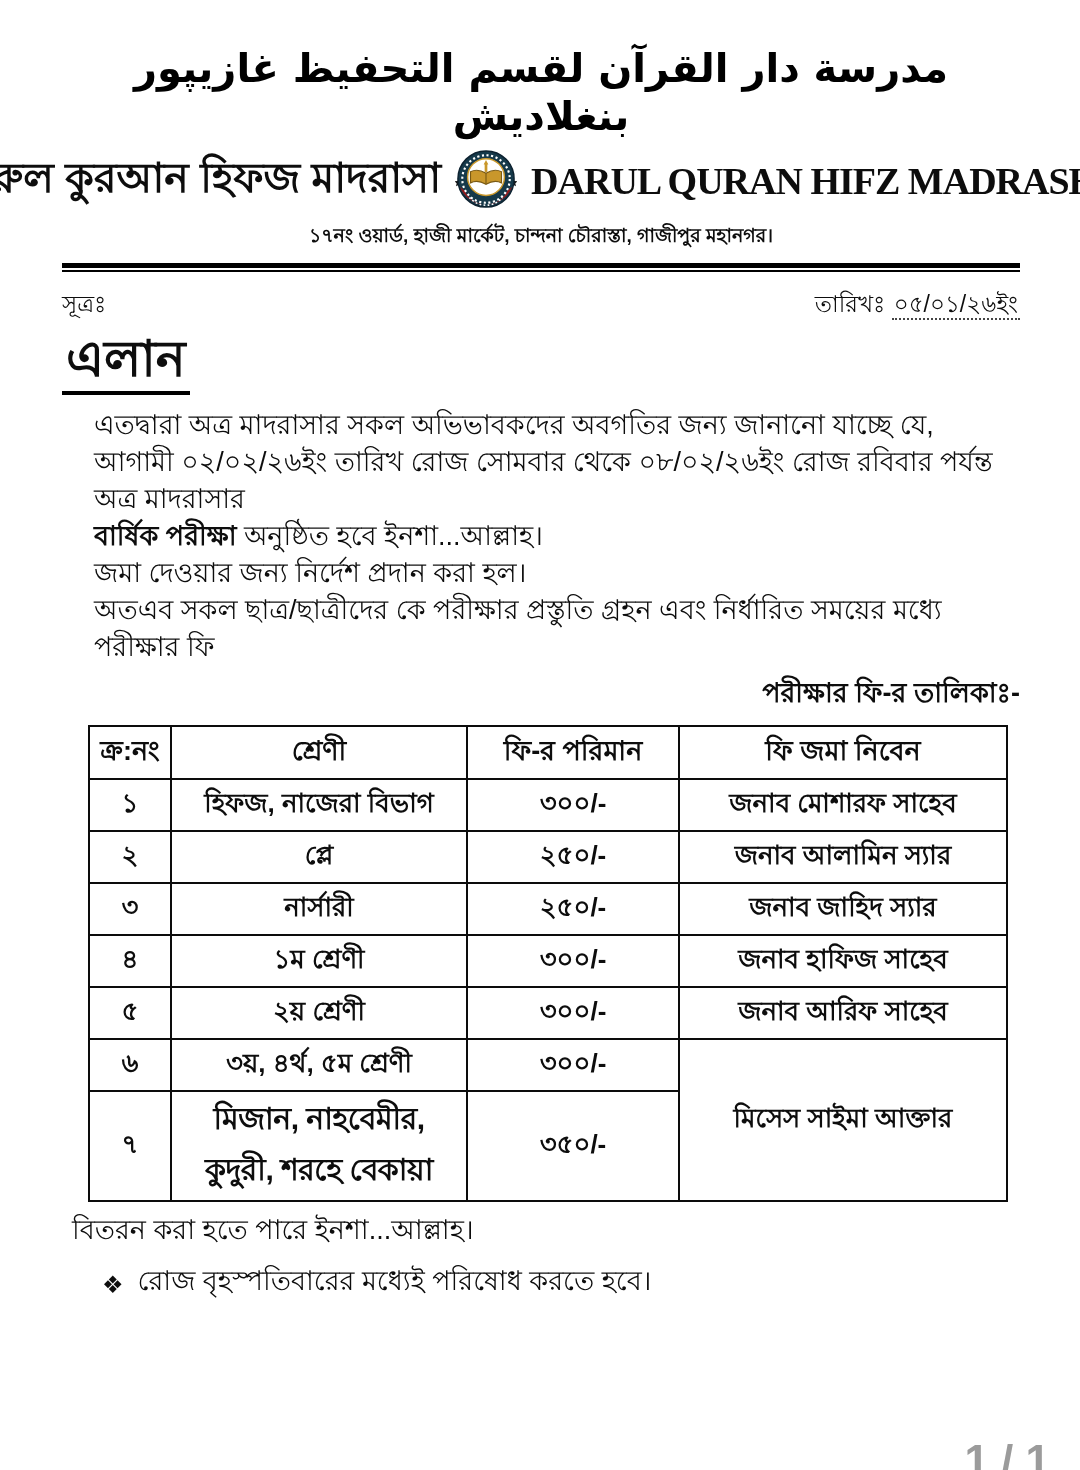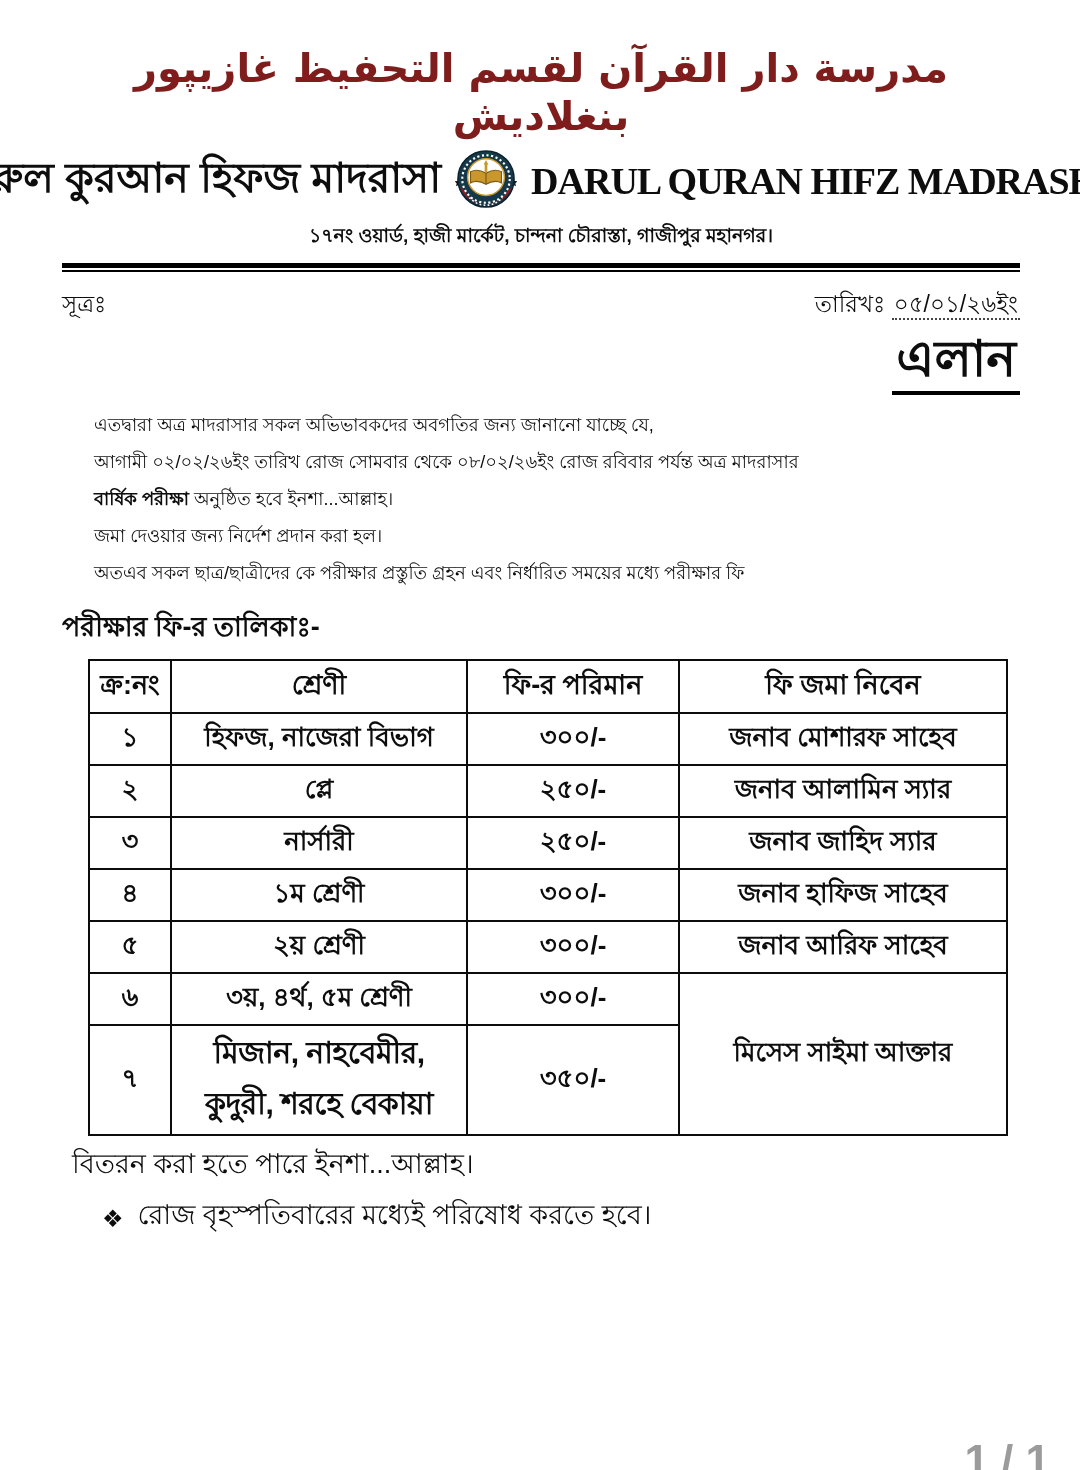--- a/index.html
+++ b/index.html
@@ -6,44 +6,44 @@
   html,body { background:#ffffff; }
   body {
     width:1080px; height:1470px; position:relative; overflow:hidden;
     font-family:"Liberation Sans","DejaVu Sans",sans-serif; color:#0d0d0d;
   }
   .page { width:1080px; height:1470px; padding:44px 60px 0 62px; position:relative; }
 
   
   .arabic-line {
     text-align:center; font-family:"DejaVu Sans",sans-serif;
-    font-size:40px; font-weight:700; line-height:1.2; color:#7f1d1d;
+    font-size:40px; font-weight:700; line-height:1.2; color:#000000;
     letter-spacing:-1px;
   }
   .title-row { display:flex; justify-content:center; align-items:center; gap:14px; margin-top:6px; }
   .bn-title { font-size:41px; font-weight:800; white-space:nowrap; }
   .en-title { font-family:"Liberation Serif","DejaVu Serif",serif; font-size:38px; font-weight:700; white-space:nowrap; letter-spacing:-1px; }
   .logo { width:62px; height:66px; flex:0 0 auto; }
   .address-line { text-align:center; font-size:19px; font-weight:700; margin-top:6px; }
   .double-rule { margin-top:10px; height:9px; border-top:5px solid #000; border-bottom:2px solid #000; }
 
   
   .meta-row { display:flex; justify-content:space-between; align-items:flex-end; margin-top:14px; font-size:23px; font-weight:400; }
   .date-value { border-bottom:2px dotted #444; padding:0 2px 1px 2px; }
 
   
-  .notice-title-wrap { text-align:right; margin-top:6px; }
+  .notice-title-wrap { text-align:left; margin-top:6px; }
   .notice-title { display:inline-block; font-size:50px; font-weight:800; border-bottom:4px solid #000; padding:0 4px 2px 4px; line-height:1.15; }
 
   
-  .body-par { margin:12px 0 0 32px; font-size:18px; line-height:37px; }
+  .body-par { margin:12px 0 0 32px; font-size:27px; line-height:37px; }
   .b { font-weight:700; }
 
   
-  .table-caption { text-align:left; font-size:27px; font-weight:700; margin-top:14px; }
+  .table-caption { text-align:right; font-size:27px; font-weight:700; margin-top:6px; }
   table.fee { border-collapse:collapse; margin:8px 0 0 26px; width:918px; table-layout:fixed; }
   table.fee th, table.fee td { border:2px solid #0c0c0c; text-align:center; vertical-align:middle; padding:3px 6px; height:43px; }
   table.fee th { font-size:27px; font-weight:700; }
   table.fee td { font-size:26px; font-weight:600; }
   table.fee td.small { font-size:30px; letter-spacing:-0.5px; }
   col.c1{width:82px;} col.c2{width:296px;} col.c3{width:212px;} col.c4{width:328px;}
 
   
   .post-par { margin:10px 0 0 10px; font-size:27px; line-height:37px; }
 

